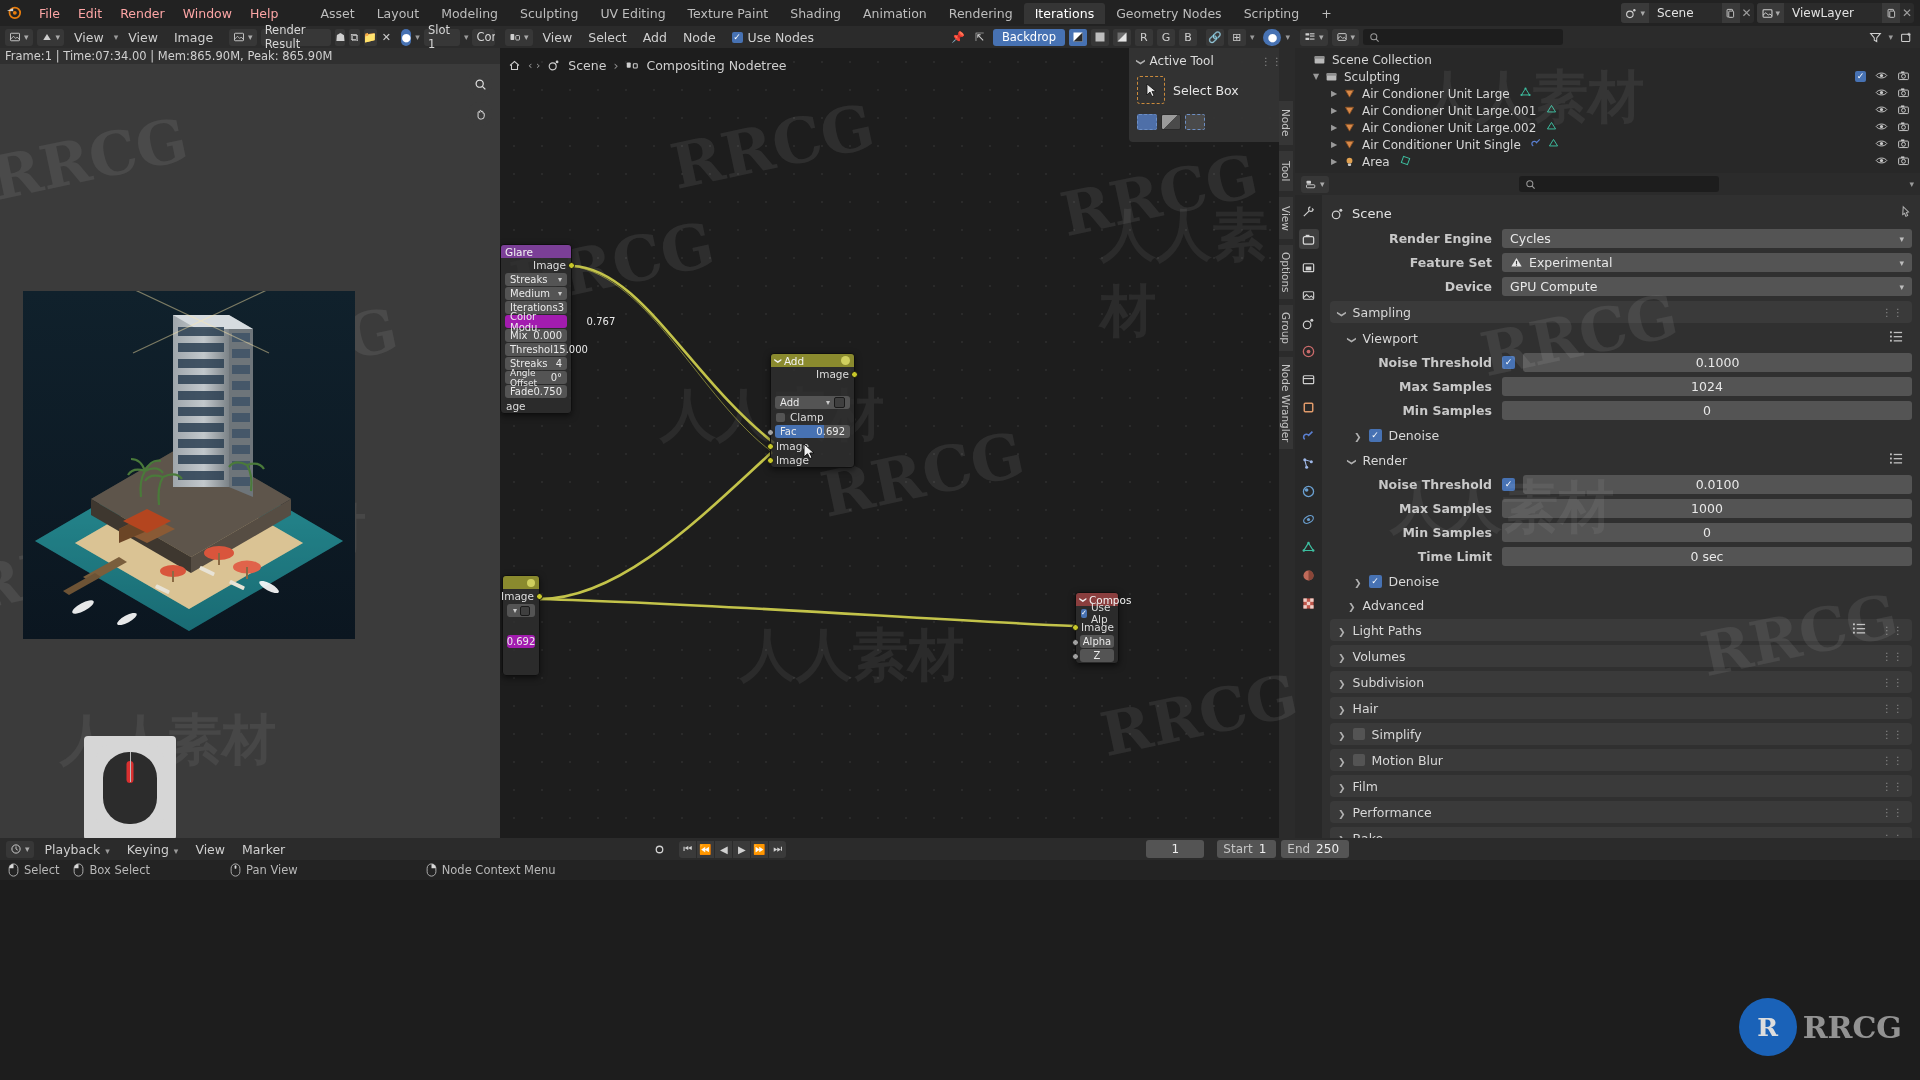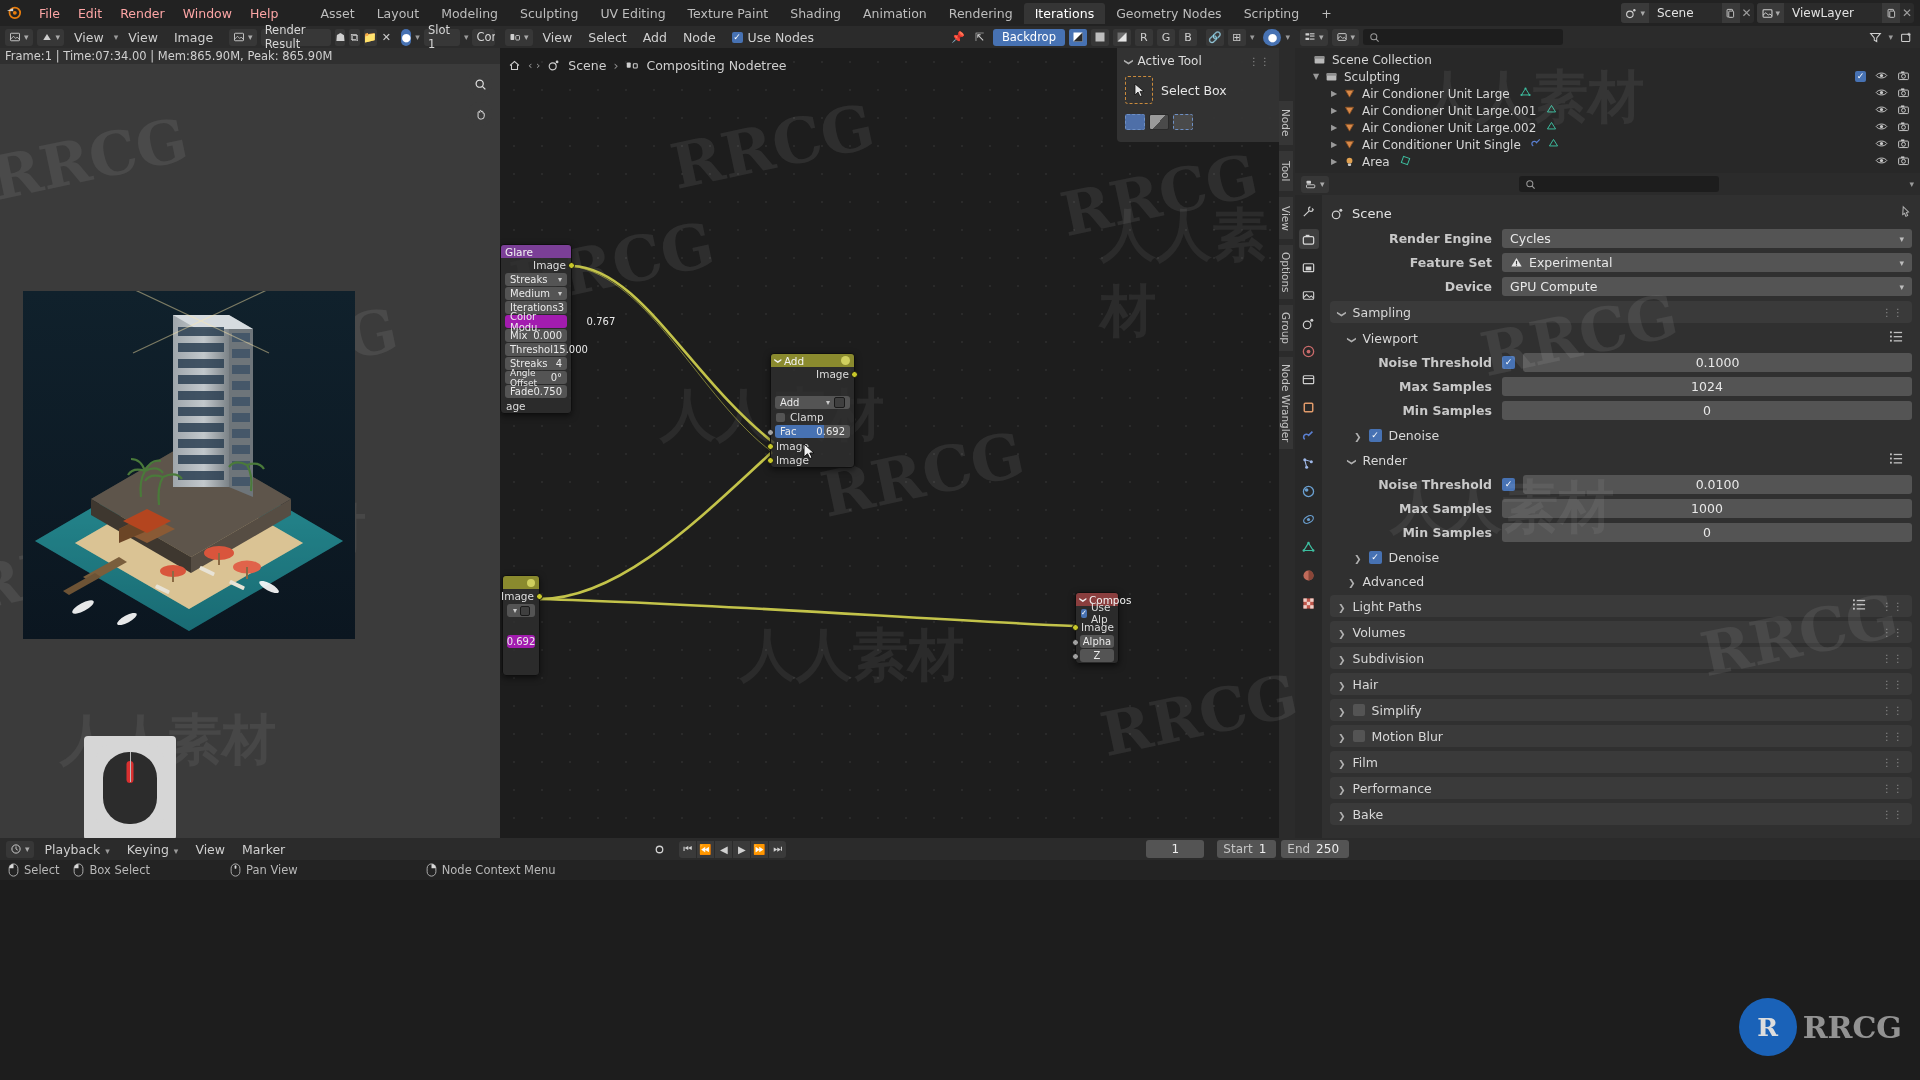--- a/index.html
+++ b/index.html
@@ -88,21 +88,21 @@
     border:1px solid #111; }
   .sock.img { background:#c7c729; }
   .sock.val { background:#a1a1a1; }
   .sock.fac { background:#a1a1a1; }
 
   
   #ntabs { position:absolute; right:0; top:0; width:16px; height:790px; background:#2b2b2b; }
   .vtab { writing-mode:vertical-rl; text-orientation:mixed; background:#363636; color:#c4c4c4;
     font-size:10.5px; padding:6px 2px; margin:3px 1px; border-radius:0 0 0 0; width:14px;
     display:flex; align-items:center; justify-content:center; }
-  #nsidepanel { position:absolute; right:16px; top:0; width:162px; background:#353535e8;
+  #nsidepanel { position:absolute; right:4px; top:0; width:162px; background:#353535e8;
     border-radius:0 0 0 4px; padding:6px 8px 12px 8px; }
   .panel-title { display:flex; align-items:center; gap:5px; font-size:12px; color:#dcdcdc; }
   .tool-card { display:flex; align-items:center; gap:8px; margin-top:8px; }
   .tool-ico { width:28px; height:28px; border:1px dashed #c98a3c; border-radius:3px;
     display:flex; align-items:center; justify-content:center; }
   .tool-swatches { display:flex; gap:4px; margin-top:10px; }
   .sw { width:20px; height:16px; border-radius:2px; background:#4a4a4a; border:1px dashed #6d8fc4; }
 
   
   #outliner { position:absolute; left:1295px; top:48px; width:625px; height:125px; background:#282828; }
@@ -1138,20 +1138,24 @@
       <span class="pfield center">0.0100</span>
     </div>
     <div class="prow">
       <span class="plabel">Max Samples</span>
       <span class="pfield center">1000</span>
     </div>
     <div class="prow">
       <span class="plabel">Min Samples</span>
       <span class="pfield center">0</span>
     </div>
+    <div class="prow">
+      <span class="plabel">Time Limit</span>
+      <span class="pfield center">0 sec</span>
+    </div>
     <div class="panelhdr sub" style="padding-left:24px;height:20px">
       <span class="tri-r"></span>
       <span class="chk" style="width:13px;height:13px">✓</span>
       <span>Denoise</span>
     </div>
 
     <div class="panelhdr sub" style="padding-left:18px;height:20px">
       <span class="tri-r"></span>
       <span>Advanced</span>
     </div>

